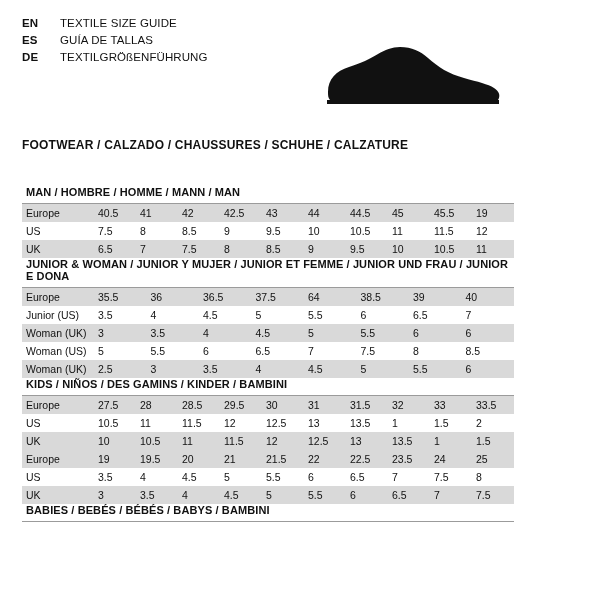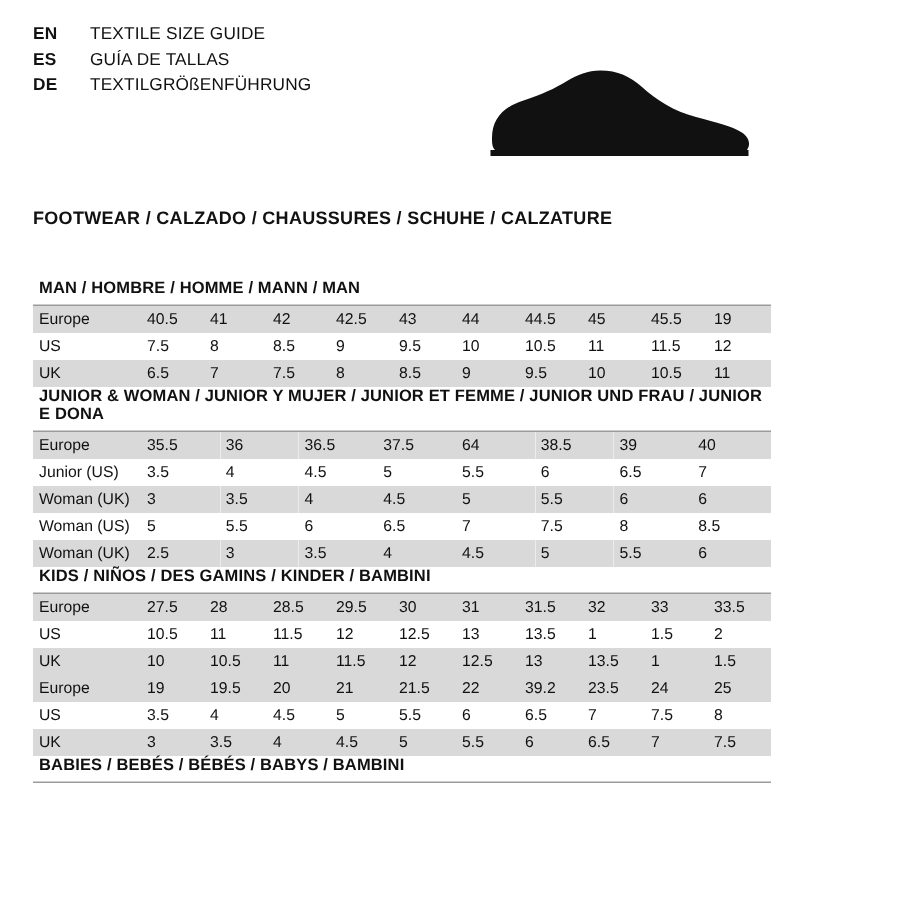--- a/index.html
+++ b/index.html
@@ -286,21 +286,21 @@
     <table class="size">
       <tbody>
         <tr class="shaded">
           <td class="rowlabel">Europe</td>
           <td>19</td>
           <td>19.5</td>
           <td>20</td>
           <td>21</td>
           <td>21.5</td>
           <td>22</td>
-          <td>39.2</td>
+          <td>22.5</td>
           <td>23.5</td>
           <td>24</td>
           <td>25</td>
         </tr>
         <tr>
           <td class="rowlabel">US</td>
           <td>3.5</td>
           <td>4</td>
           <td>4.5</td>
           <td>5</td>

